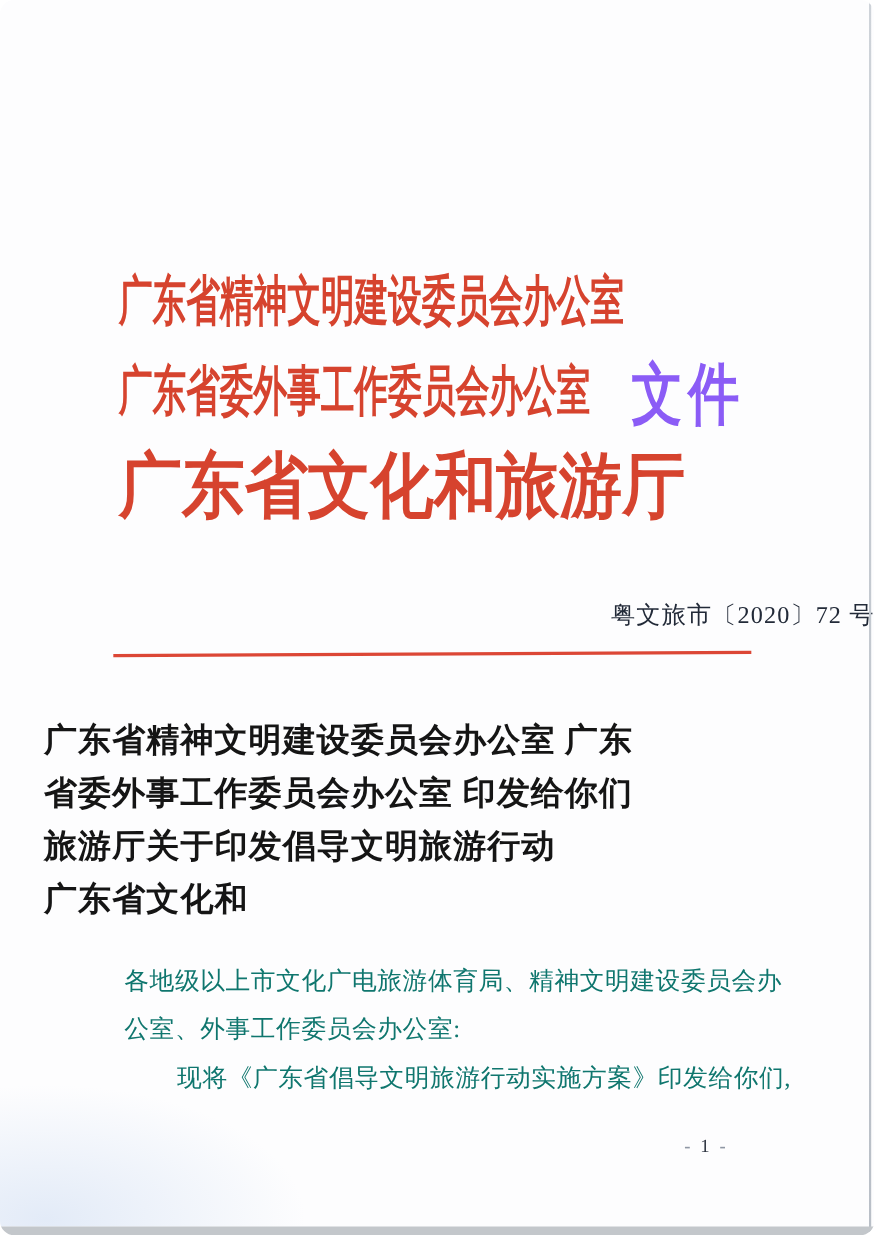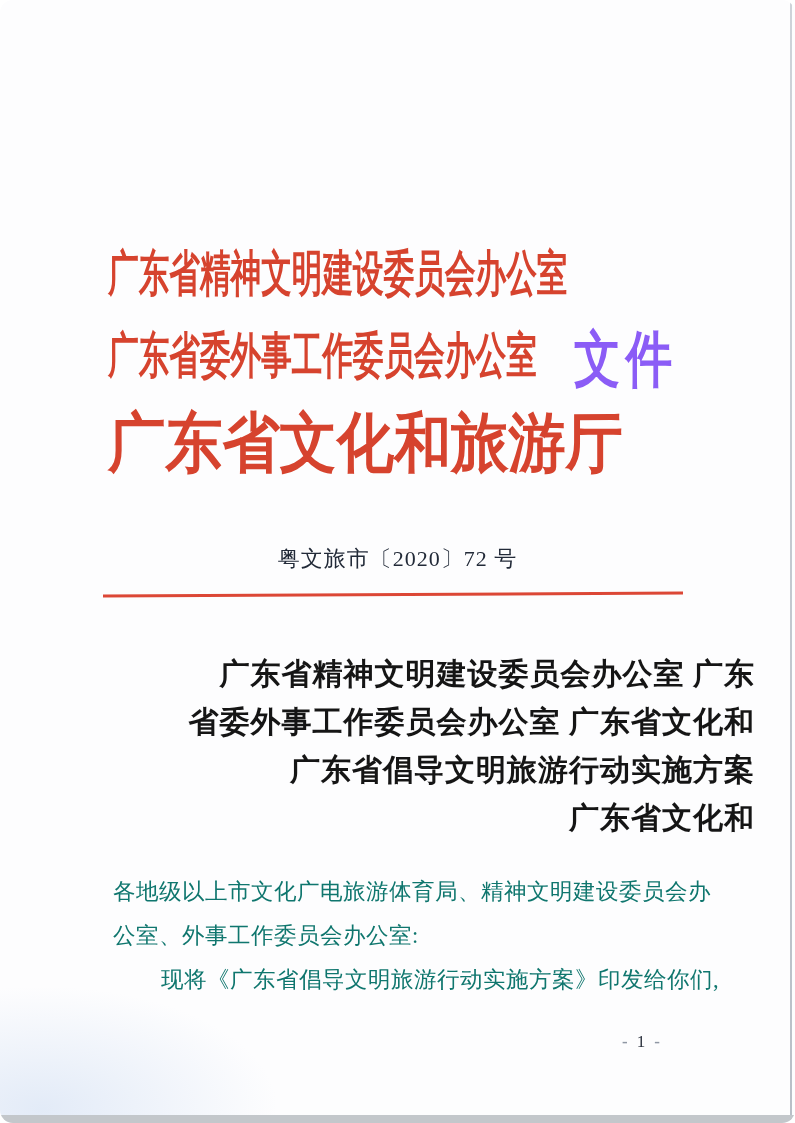--- a/index.html
+++ b/index.html
@@ -45,41 +45,41 @@
   }
   .doc-type .squeeze { transform: scaleX(0.76); }
   .lh3 { top: 408px; left: 108px; font-size: 65px; }
   .lh3 .squeeze { transform: scaleX(0.88); }
 
   
   .doc-number {
     position: absolute;
     top: 544px; left: 0;
     width: 100%;
-    text-align: center;
+    text-align: right;
     font-size: 22px;
     letter-spacing: 1px;
     color: #222a38;
   }
 
   
   .red-rule {
     position: absolute;
     top: 593px; left: 103px;
     width: 580px; height: 3px;
     background: #dc4736;
     transform: rotate(-0.3deg);
   }
 
   
   .doc-title {
     position: absolute;
     top: 650px; left: 40px; right: 40px;
     margin: 0;
-    text-align: right;
+    text-align: left;
     font-size: 30px;
     font-weight: bold;
     color: #151515;
     line-height: 48px;
     letter-spacing: 1px;
   }
 
   
   .body-line {
     position: absolute;
@@ -145,22 +145,22 @@
       <span class="squeeze">广东省文化和旅游厅</span>
     </div>
   </header>
 
   <div class="doc-number">粤文旅市〔2020〕72 号</div>
 
   <div class="red-rule"></div>
 
   <h1 class="doc-title">
     <span>广东省精神文明建设委员会办公室 广东</span><br>
-    <span>省委外事工作委员会办公室 广东省文化和</span><br>
-    <span>广东省倡导文明旅游行动实施方案</span><br>
+    <span>省委外事工作委员会办公室 印发给你们</span><br>
+    <span>旅游厅关于印发倡导文明旅游行动</span><br>
     <span>广东省文化和</span>
   </h1>
 
   <div>
     <div class="body-line bl1">各地级以上市文化广电旅游体育局、精神文明建设委员会办</div>
     <div class="body-line bl2">公室、外事工作委员会办公室:</div>
     <div class="body-line bl3">现将《广东省倡导文明旅游行动实施方案》印发给你们,</div>
   </div>
 
   <div class="page-num">

